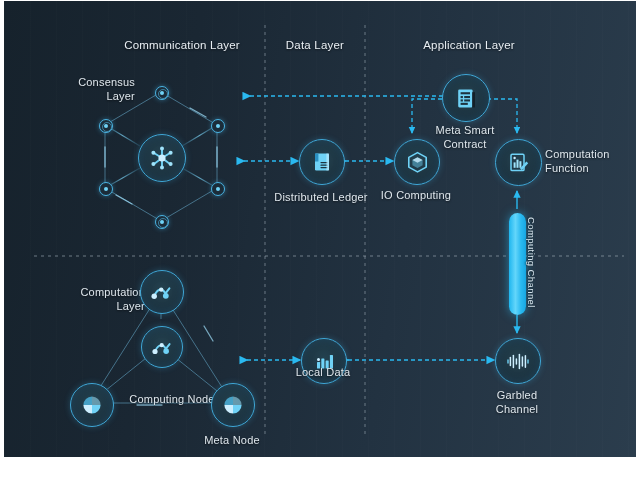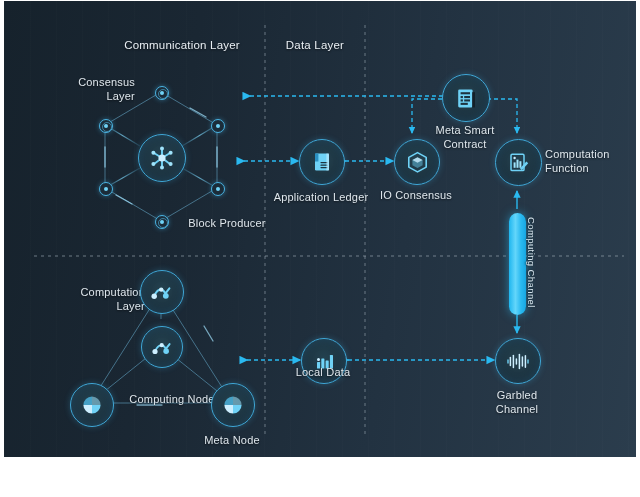--- a/index.html
+++ b/index.html
@@ -163,20 +163,21 @@
       <g>
         <line x1="243" y1="359" x2="296" y2="359" stroke="#2ab9f0" stroke-width="1.4" stroke-dasharray="4 3" marker-start="url(#ah)" marker-end="url(#ah)"></line>
       </g>
       <g>
         <line x1="344" y1="359" x2="490" y2="359" stroke="#2ab9f0" stroke-width="1.4" stroke-dasharray="4 3" marker-start="url(#ah)" marker-end="url(#ah)"></line>
       </g>
     </svg>
 
     <div class="lbl hdr" style="left:256px;top:37px;width:110px;">Data Layer</div>
     <div class="lbl hdr" style="left:88px;top:37px;width:180px;">Communication Layer</div>
+    <div class="lbl hdr" style="left:390px;top:37px;width:150px;">Application Layer</div>
 
     <div class="lbl left" style="left:41px;top:74px;width:90px;">Consensus
 Layer</div>
     <div class="lbl left" style="left:41px;top:284px;width:100px;">Computation
 Layer</div>
 
     <div class="dot ring" style="left:151px;top:85px;"></div>
     <div class="dot" style="left:207px;top:118px;"></div>
     <div class="dot" style="left:207px;top:181px;"></div>
     <div class="dot ring" style="left:151px;top:214px;"></div>
@@ -197,44 +198,43 @@
           <circle cx="13" cy="3.4" r="2"></circle>
             <circle cx="21.6" cy="7.8" r="2"></circle>
           <circle cx="21.6" cy="19" r="2"></circle>
             <circle cx="13" cy="22.6" r="2"></circle>
           <circle cx="4.4" cy="19" r="2"></circle>
             <circle cx="4.4" cy="7.8" r="2"></circle>
         </g>
         <circle cx="13" cy="13" r="3.6" fill="#cdefff"></circle>
       </svg>
     </div>
-    <div class="lbl" style="left:168px;top:215px;width:110px;">Block Producer</div>
 
     <div class="node" style="left:295px;top:138px;width:44px;height:44px;">
       <svg width="24" height="24" viewBox="0 0 24 24">
         <rect x="5" y="3.5" width="14" height="17" rx="1.3" fill="#6fd2f6"></rect>
         <rect x="5" y="3.5" width="3.4" height="8" fill="#2a8fc0"></rect>
         <g stroke="#1d3340" stroke-width="1.2" stroke-linecap="round">
           <line x1="11" y1="12.6" x2="17" y2="12.6"></line>
           <line x1="11" y1="15.2" x2="17" y2="15.2"></line>
           <line x1="11" y1="17.6" x2="17" y2="17.6"></line>
         </g>
         <rect x="16.4" y="3.5" width="2.6" height="17" fill="#cdefff" opacity=".55"></rect>
       </svg>
     </div>
-    <div class="lbl" style="left:258px;top:189px;width:118px;">Application Ledger</div>
+    <div class="lbl" style="left:258px;top:189px;width:118px;">Distributed Ledger</div>
 
     <div class="node" style="left:390px;top:138px;width:44px;height:44px;">
       <svg width="25" height="25" viewBox="0 0 25 25">
         <path d="M12.5,2.6 L21.2,7.4 L21.2,17.1 L12.5,21.9 L3.8,17.1 L3.8,7.4 Z" fill="none" stroke="#6fd2f6" stroke-width="1.6" stroke-linejoin="round"></path>
         <path d="M12.5,7.2 L17.6,10.0 L17.6,15.3 L12.5,18.1 L7.4,15.3 L7.4,10.0 Z" fill="#6fd2f6" opacity=".45"></path>
         <path d="M12.5,7.2 L17.6,10.0 L12.5,12.8 L7.4,10.0 Z" fill="#cdefff" opacity=".8"></path>
       </svg>
     </div>
-    <div class="lbl" style="left:357px;top:187px;width:110px;">IO Consensus</div>
+    <div class="lbl" style="left:357px;top:187px;width:110px;">IO Computing</div>
 
     <div class="node" style="left:438px;top:73px;width:46px;height:46px;">
       <svg width="25" height="25" viewBox="0 0 25 25">
         <rect x="4.2" y="3.4" width="14.4" height="18" rx="1.3" fill="#6fd2f6"></rect>
         <rect x="18.2" y="6.2" width="2.8" height="15.2" fill="#142028"></rect>
         <g fill="#1d3340">
           <rect x="6.6" y="6.2" width="9.4" height="2.1"></rect>
           <rect x="6.6" y="10.0" width="2.3" height="2.1"></rect>
           <rect x="10.2" y="10.0" width="5.8" height="2.1"></rect>
           <rect x="6.6" y="13.4" width="2.3" height="2.1"></rect>

